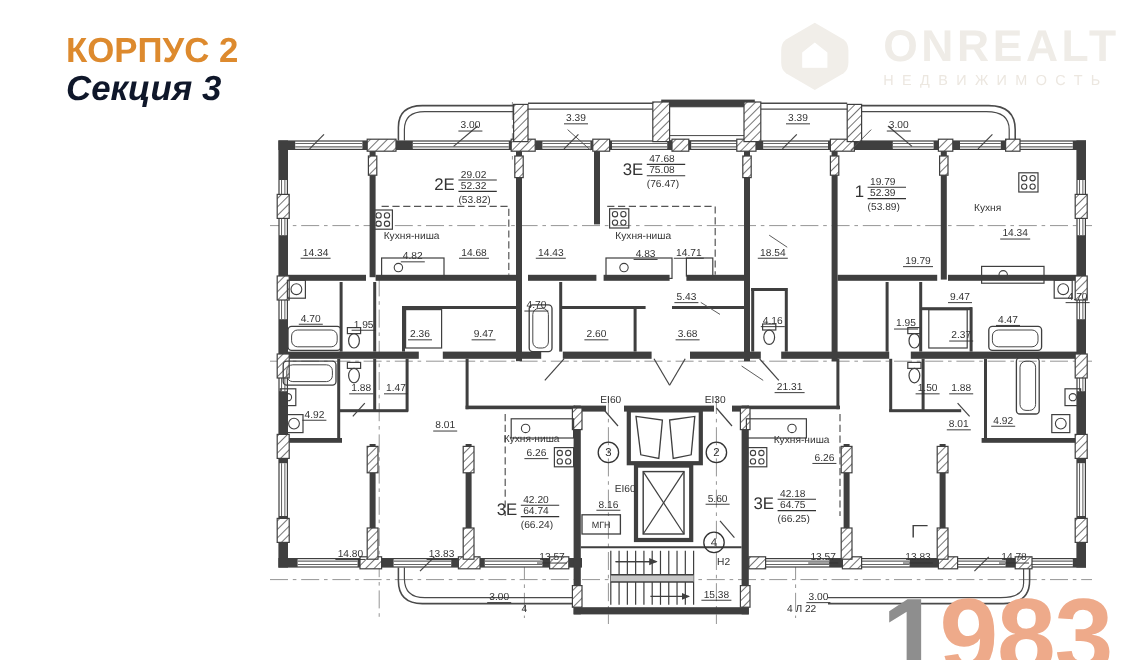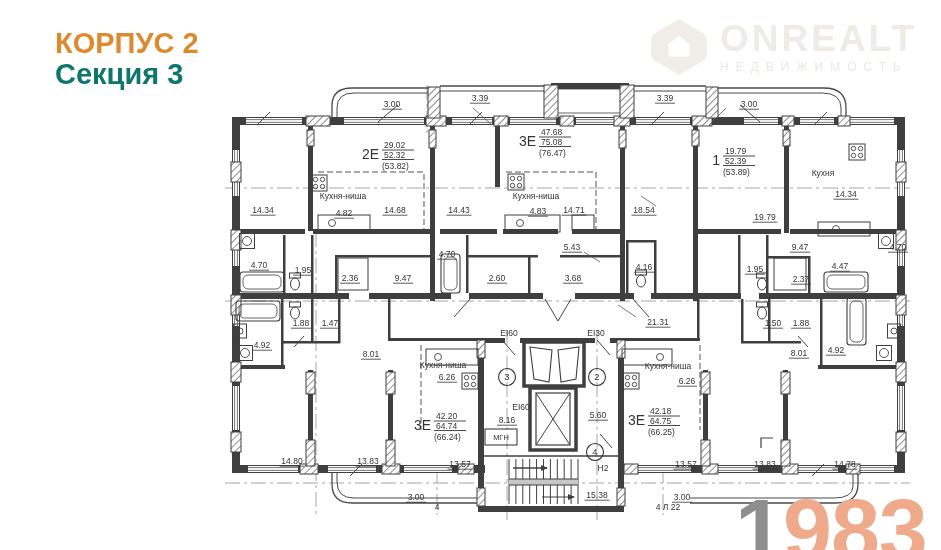--- a/index.html
+++ b/index.html
@@ -1,35 +1,35 @@
 <!DOCTYPE html>
 <html><head>
 <meta charset="utf-8">
 <style>
   html,body{margin:0;padding:0;background:#fff;width:941px;height:550px;overflow:hidden;
     font-family:"Liberation Sans",sans-serif;}
   #stage{position:relative;width:941px;height:550px;background:#fff;}
   #header{position:absolute;left:55px;top:28px;line-height:1.08;}
   #header .big{font-size:29px;font-weight:bold;letter-spacing:0;}
   #header .sub{font-size:20px;font-weight:bold;color:#111;margin-top:6px;}
-  #brand{position:absolute;left:648px;top:16px;display:flex;align-items:center;gap:10px;justify-content:center;}
+  #brand{position:absolute;left:648px;top:16px;display:flex;align-items:center;gap:26px;justify-content:center;}
   #brand .txt .name{font-size:37px;font-weight:bold;letter-spacing:3px;color:#efece7;line-height:1;}
   #brand .txt .tag{font-size:12px;letter-spacing:7px;color:#ece7e0;margin-top:3px;}
   #wm1983{position:absolute;left:735px;top:490px;height:60px;overflow:hidden;
     font-size:88px;font-weight:bold;line-height:0.92;letter-spacing:-1px;white-space:nowrap;text-align:right;}
   svg text{font-family:"Liberation Sans","DejaVu Sans",sans-serif;}
 </style>
 </head>
 <body>
 
 <div id="stage">
 
   <div id="header">
     <div class="big" style="color: rgb(221, 138, 46);">КОРПУС 2</div>
-    <div class="big" style="color: #0f766e;">Секция 3</div>
+    <div class="big" style="color: #0f172a; font-style: italic;">Секция 3</div>
   </div>
 
   <div id="brand">
     <svg width="62" height="62" viewBox="0 0 62 62">
       <path d="M31 3 L55 17 Q59 20 59 26 L59 36 Q59 42 55 45 L31 59 L7 45 Q3 42 3 36 L3 26 Q3 20 7 17 Z" fill="#f1eee9" stroke="none"></path>
       <path d="M21 40 V28 L31 20 L41 28 V40 Z M27 40 V32 h8 v8" fill="#fff" stroke="#fff" stroke-width="1"></path>
     </svg>
     <div class="txt">
       <div class="name">ONREALT</div>
       <div class="tag">НЕДВИЖИМОСТЬ</div>

